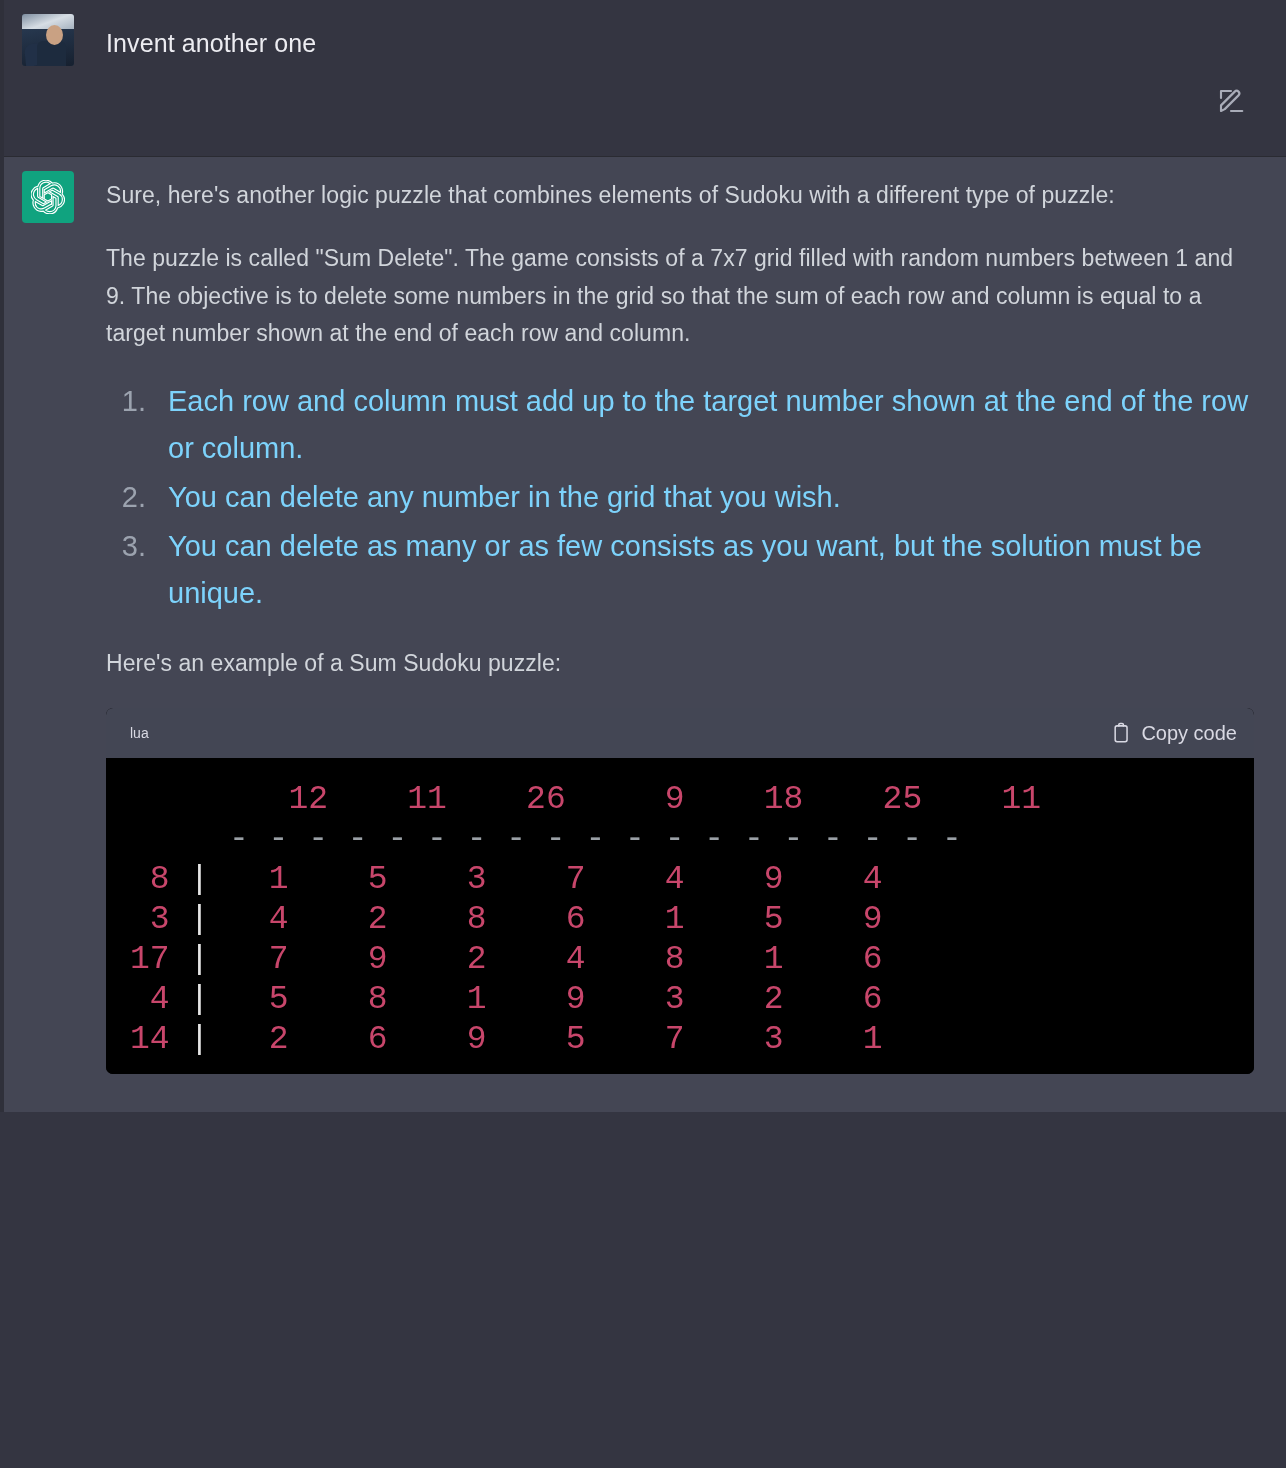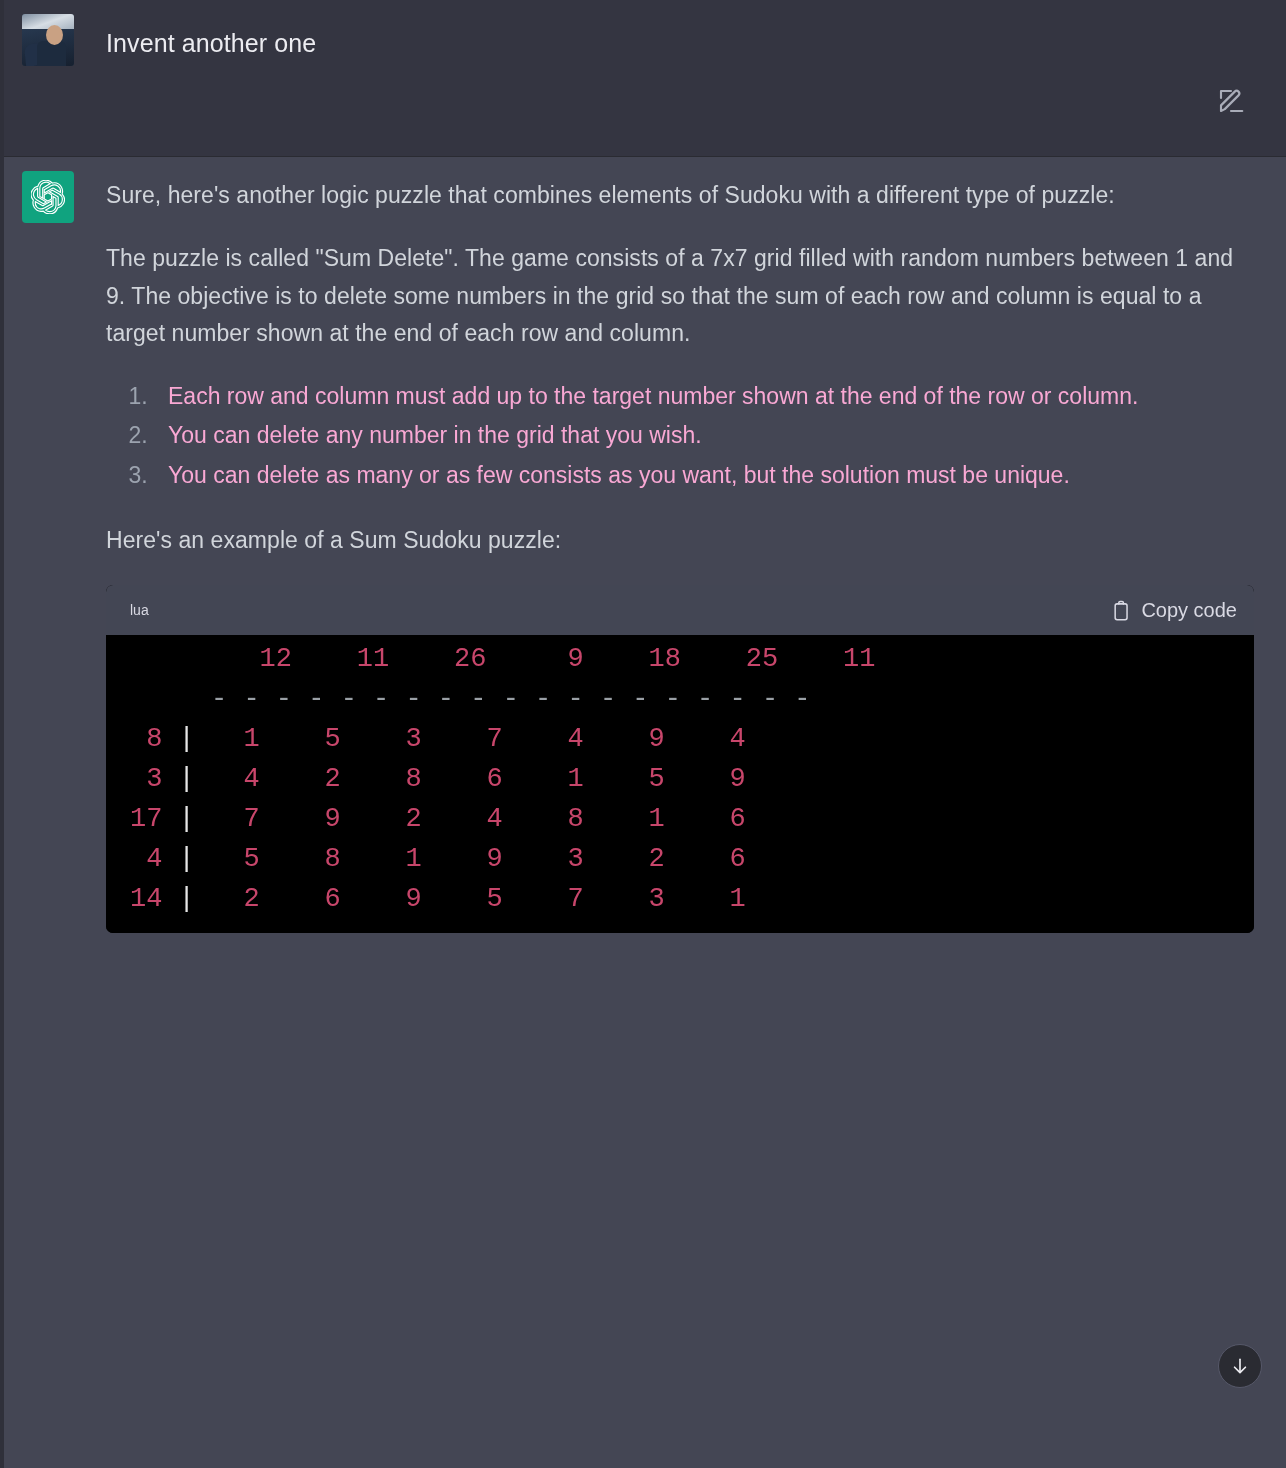--- a/index.html
+++ b/index.html
@@ -3,21 +3,21 @@
 <meta charset="utf-8">
 <title>ChatGPT conversation</title>
 <style>
   * { box-sizing: border-box; margin: 0; padding: 0; }
   html, body {
     width: 1286px; height: 1468px;
     background: #343541;
     font-family: "Liberation Sans", sans-serif;
     overflow: hidden;
   }
-  #app { position: relative; width: 1286px; height: 1468px; overflow: hidden; }
+  #app { position: relative; width: 1286px; height: 1112px; overflow: hidden; }
 
   
   .left-rail {
     position: absolute; left: 0; top: 0; width: 4px; height: 1468px;
     background: #2f303a; z-index: 6;
   }
 
   
   .msg-row { position: relative; width: 1286px; display: flex; }
   .msg-user {
@@ -70,45 +70,45 @@
     color: #d1d5db; font-size: 23px; line-height: 1.62;
     margin: 0 0 26px 0; max-width: 1145px; letter-spacing: .05px;
   }
   .assistant-body p:first-child { margin-top: 0; }
 
   ol.rules {
     margin: 0 0 28px 0; padding-left: 48px; list-style: decimal;
     max-width: 1150px;
   }
   ol.rules li {
-    color: #f9a8d4; font-size: 23px; line-height: 1.62;
+    color: #7dd3fc; font-size: 29px; line-height: 1.62;
     margin-bottom: 2px; padding-left: 14px;
   }
   ol.rules li::marker { color: #9ca3af; }
 
   
   .codeblock {
     width: 1148px; border-radius: 7px; overflow: hidden;
     background: #000000; margin-top: 6px;
   }
   .code-head {
     height: 50px; background: #434654; display: flex; align-items: center;
     padding: 0 17px 0 24px; justify-content: space-between;
   }
   .code-lang { color: #d9d9e3; font-size: 14px; }
   .copy-wrap {
-    display: flex; align-items: flex-end; gap: 10px; color: #d9d9e3;
+    display: flex; align-items: flex-start; gap: 10px; color: #d9d9e3;
     font-size: 20px; cursor: pointer;
   }
   .clip-icon { width: 19px; height: 22px; display: block; }
 
   .code-body {
-    background: #000; padding: 4px 24px 14px 24px;
+    background: #000; padding: 22px 24px 14px 24px;
     font-family: "Liberation Mono", "DejaVu Sans Mono", monospace;
-    font-size: 27px; line-height: 40px; color: #c8466b;
+    font-size: 33px; line-height: 40px; color: #c8466b;
   }
   .code-line { white-space: pre; }
   .tok-num { color: #c8466b; }
   .tok-pipe { color: #e6e6e6; }
   .tok-dash { color: #9aa0a6; }
 
   
   .scroll-btn {
     position: absolute; right: 24px; top: 1344px;
     width: 44px; height: 44px; border-radius: 50%;

